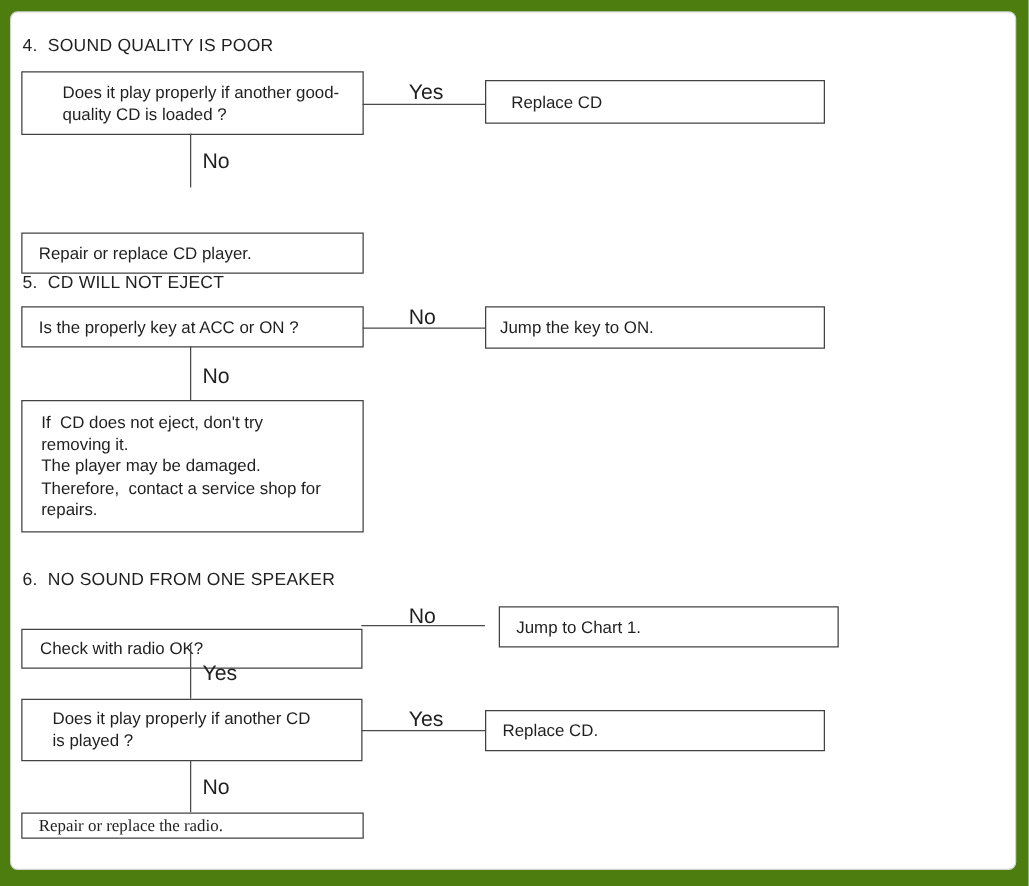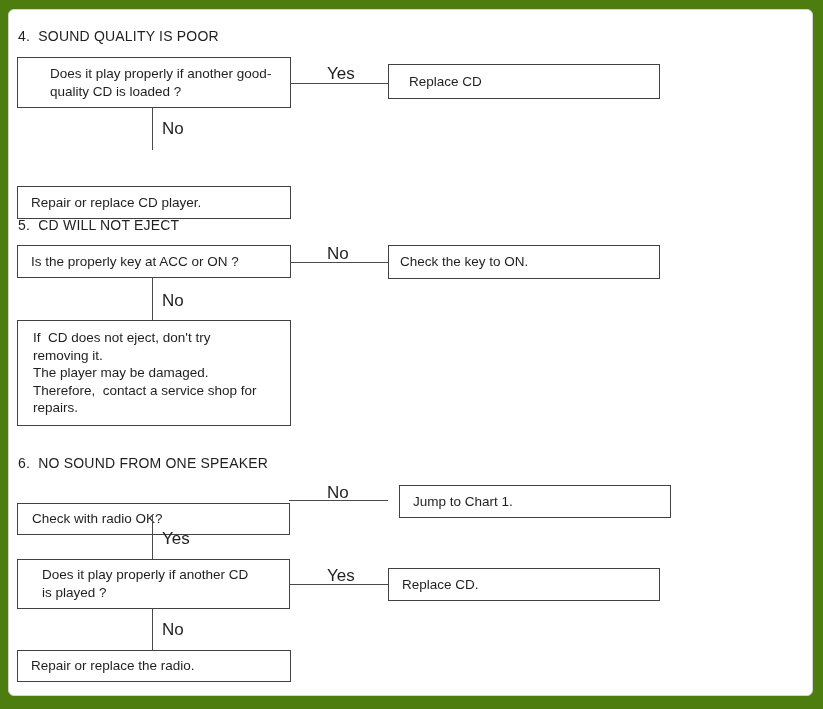--- a/index.html
+++ b/index.html
@@ -91,21 +91,21 @@
   .s6-nlbl1 { left: 327px; top: 483px; }
   .s6-r1    { left: 388px; top: 485px; width: 272px; height: 33px; margin-left: 11px; }
   .s6-vline1{ left: 152px; top: 516px; height: 43px; }
   .s6-ylbl1 { left: 162px; top: 529px; }
   .s6-q2    { left: 17px;  top: 559px; width: 273px; height: 50px; padding-left: 24px; }
   .s6-hline2{ left: 289px; top: 584px; width: 99px; }
   .s6-ylbl2 { left: 327px; top: 566px; }
   .s6-r2    { left: 388px; top: 568px; width: 272px; height: 33px; }
   .s6-vline2{ left: 152px; top: 608px; height: 42px; }
   .s6-nlbl2 { left: 162px; top: 620px; }
-  .s6-r3    { left: 17px;  top: 650px; width: 274px; height: 32px; }
+  .s6-r3    { left: 17px;  top: 650px; width: 274px; height: 21px; font-family: Liberation Serif, serif; }
 </style>
 </head>
 <body>
 
 <div class="canvas">
   <div class="frame"></div>
 
   <div class="sec-title s4-title">4.  SOUND QUALITY IS POOR</div>
   <div class="box s4-q">Does it play properly if another good-
 quality CD is loaded ?</div>
@@ -113,21 +113,21 @@
   <div class="lbl s4-ylbl">Yes</div>
   <div class="box s4-r1">Replace CD</div>
   <div class="vline s4-vline"></div>
   <div class="lbl s4-nlbl">No</div>
   <div class="box s4-r2">Repair or replace CD player.</div>
 
   <div class="sec-title s5-title">5.  CD WILL NOT EJECT</div>
   <div class="box s5-q">Is the properly key at ACC or ON ?</div>
   <div class="hline s5-hline"></div>
   <div class="lbl s5-nlbl1">No</div>
-  <div class="box s5-r1">Check the key to ON.</div>
+  <div class="box s5-r1">Jump the key to ON.</div>
   <div class="vline s5-vline"></div>
   <div class="lbl s5-nlbl2">No</div>
   <div class="box top-align s5-r2">If  CD does not eject, don't try
 removing it.
 The player may be damaged.
 Therefore,  contact a service shop for
 repairs.</div>
 
   <div class="sec-title s6-title">6.  NO SOUND FROM ONE SPEAKER</div>
   <div class="box s6-q1">Check with radio OK?</div>

